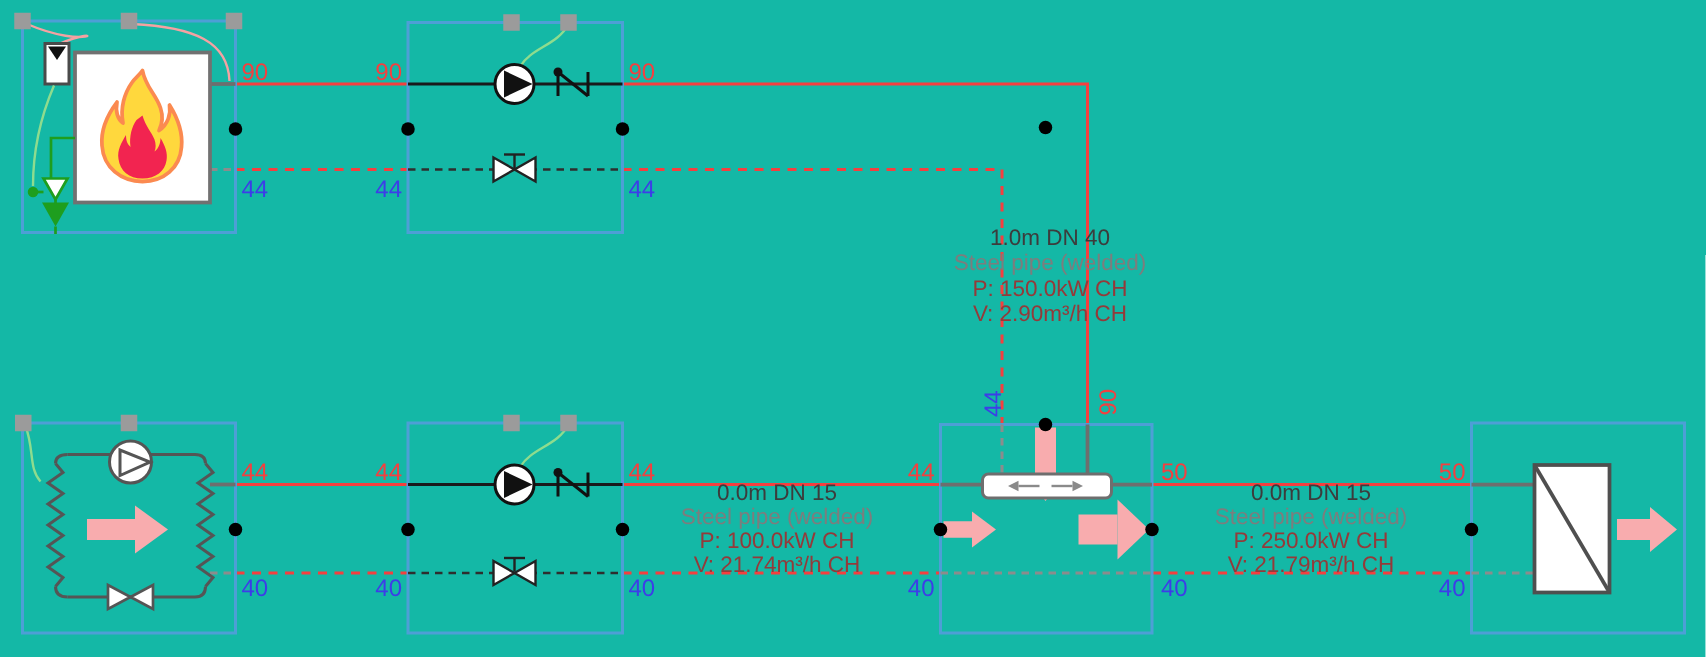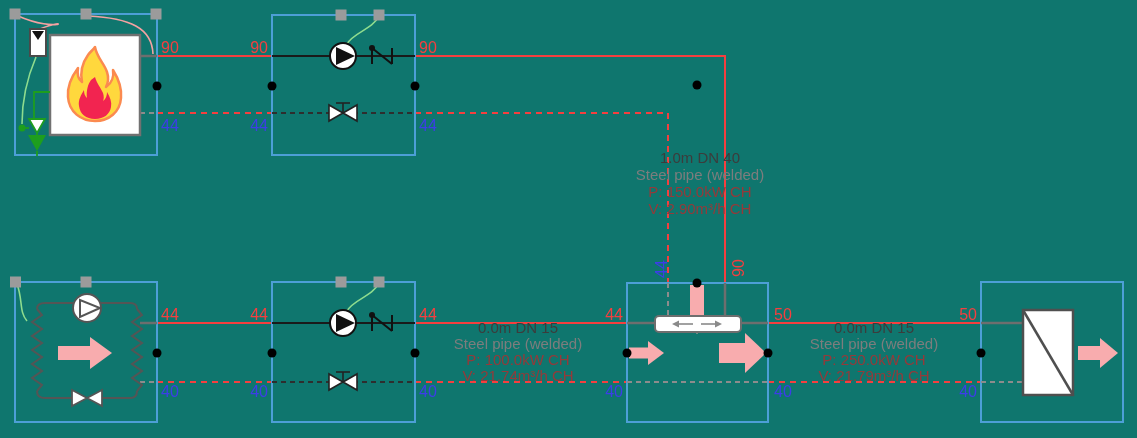--- a/index.html
+++ b/index.html
@@ -1,16 +1,16 @@
 <!DOCTYPE html>
 <html><head>
 <meta charset="utf-8">
 <style>
   html,body{margin:0;padding:0;background:#ffffff;}
-  #stage{position:relative;width:1137px;height:438px;background:#0f766e;overflow:hidden;}
+  #stage{position:relative;width:1137px;height:438px;background:#14b8a6;overflow:hidden;}
   svg{display:block;}
   text{font-family:"Liberation Sans","DejaVu Sans",sans-serif;}
   .temp{font-size:16px;}
   .ann{font-size:15px;}
   .mid{text-anchor:middle;}
   .end{text-anchor:end;}
   .sel{fill:none;stroke:#4D9FD6;stroke-width:2;}
   .handle{fill:#9B9B9B;}
   .rline{stroke:#F53F3F;stroke-width:2;fill:none;}
   .rdash{stroke:#F53F3F;stroke-width:2;fill:none;stroke-dasharray:6 5;}

